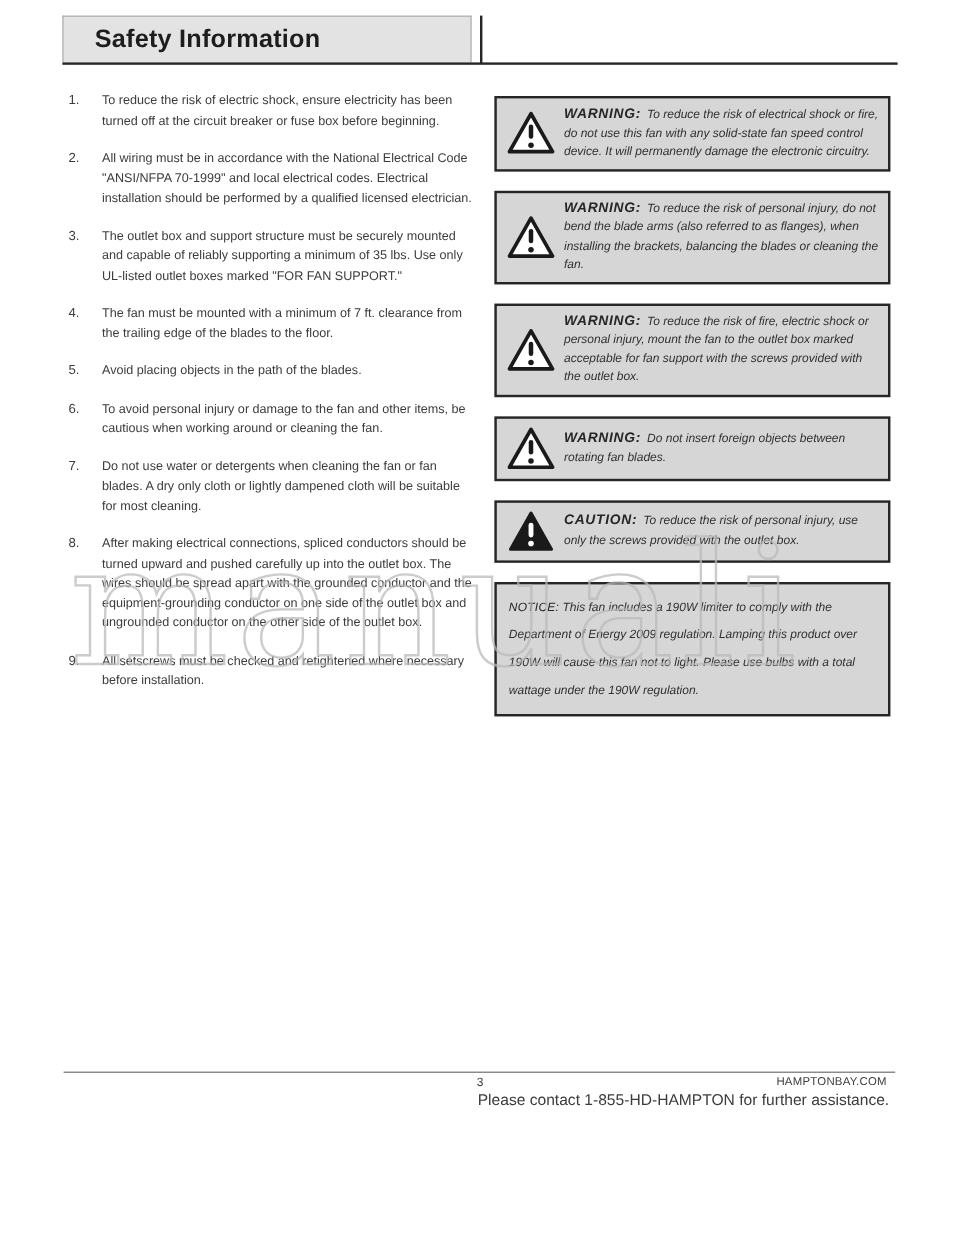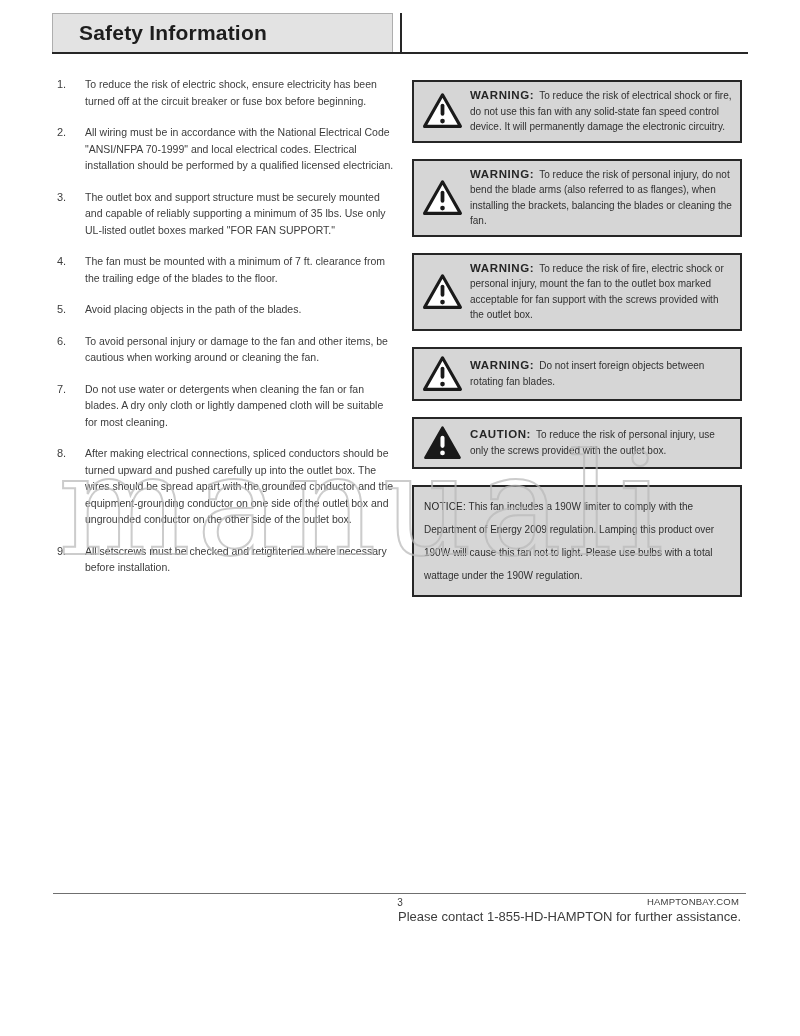--- a/index.html
+++ b/index.html
@@ -77,20 +77,21 @@
     width: 330px;
   }
   .nbox {
     background: #d6d6d6;
     border: 2px solid #262626;
     display: flex;
     align-items: center;
     margin-bottom: 16px;
     padding: 6px 8px 6px 0;
     min-height: 48px;
+    font-style: italic;
   }
   .nbox .icon-cell {
     flex: 0 0 56px;
     display: flex;
     justify-content: center;
     align-items: center;
   }
   .nbox .ntext {
     flex: 1;
     font-size: 10px;

